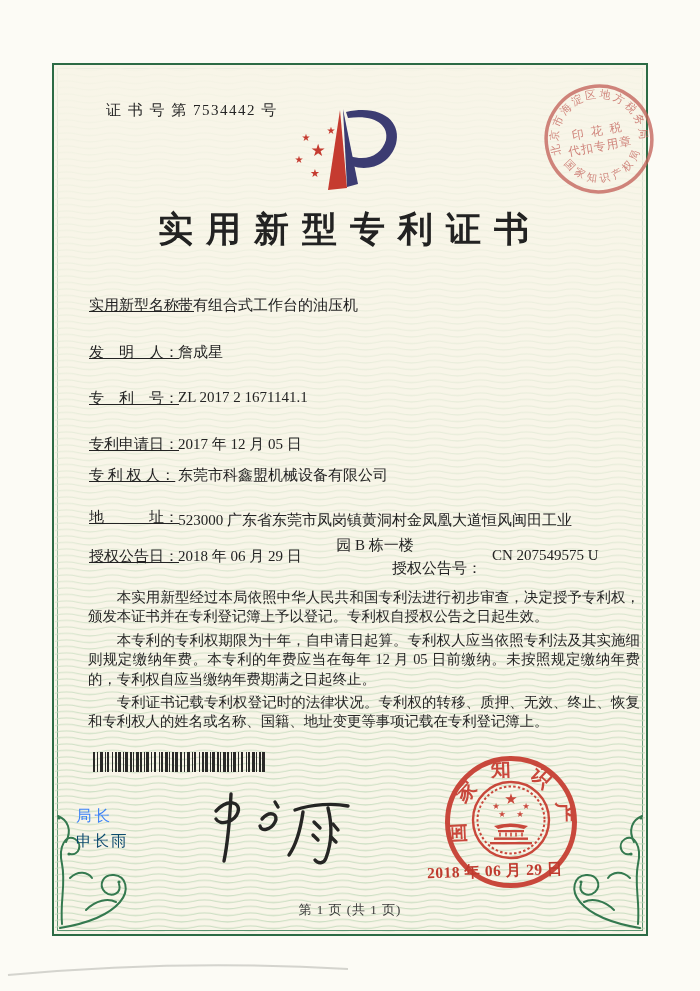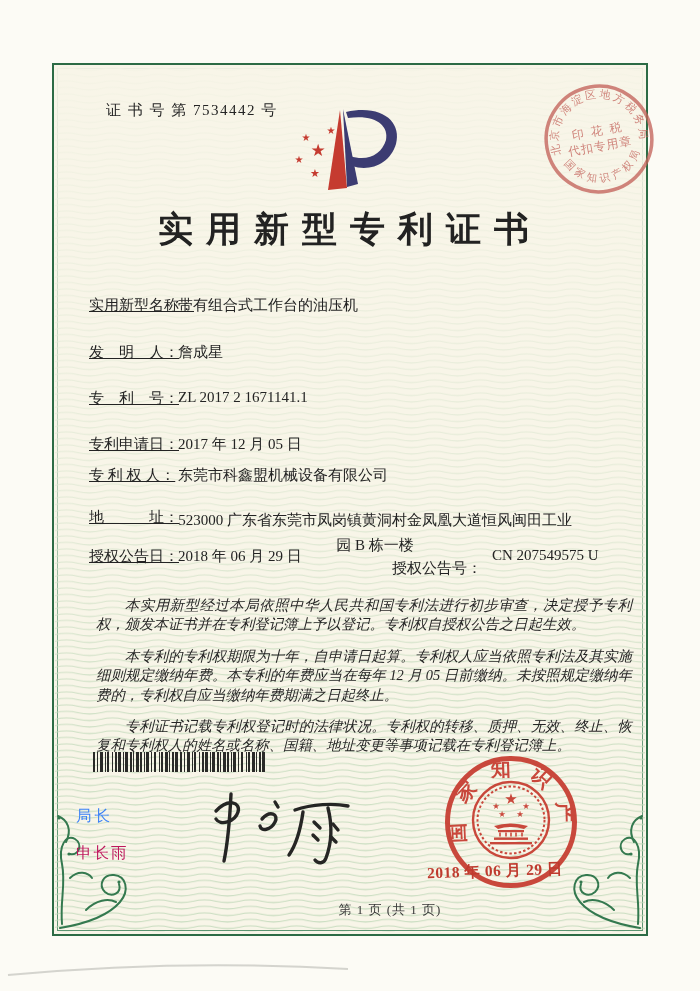--- a/index.html
+++ b/index.html
@@ -17,25 +17,25 @@
   .title{left:52px;top:206px;width:596px;text-align:center;font-size:35px;font-weight:600;
          color:#222;letter-spacing:13px;}
   .row{left:0;width:700px;font-size:15px;color:#232323;}
   .row .flabel{position:absolute;left:89px;white-space:pre;text-decoration:underline;}
   .row .fvalue{position:absolute;left:178px;white-space:pre;text-align:center;}
   .row .fvalue.wrap{white-space:normal;width:394px;line-height:25px;}
   .row .flabel2{position:absolute;left:392px;margin-top:12px;}
   .row .fvalue2{position:absolute;left:492px;}
   .paras{left:84px;top:584px;width:560px;font-size:14.4px;line-height:19.4px;
          color:#262626;text-align:justify;}
-  .paras p{margin:12px;text-indent:2em;font-style:italic;}
+  .paras p{margin:4px;text-indent:2em;}
   .director-label{left:76px;top:806px;font-size:15.5px;color:#3b82f6;letter-spacing:3px;}
-  .director-name{left:76px;top:831px;font-size:15.5px;color:#be185d;letter-spacing:2px;margin-top:12px;}
+  .director-name{left:76px;top:831px;font-size:15.5px;color:#0c4a6e;letter-spacing:2px;}
   .footer{left:52px;top:901px;width:596px;text-align:center;font-size:13px;
-          color:#3a3a3a;letter-spacing:1px;padding-left:40px;}
+          color:#3a3a3a;letter-spacing:1px;}
   .seal-date{left:427px;top:861px;font-size:15.5px;font-weight:600;color:#bf3a2e;
              letter-spacing:.5px;transform:rotate(-2deg);z-index:6;}
   .sig{left:200px;top:789px;z-index:4;}
   .barcode{left:93px;top:752px;z-index:3;}
   .seal{left:436px;top:748px;z-index:5;}
   .stamp{left:541px;top:81px;z-index:5;}
   .logo{left:290px;top:104px;z-index:3;}
   .ornament{z-index:2;}
   .curl{left:0;top:953px;z-index:1;}
 </style>

